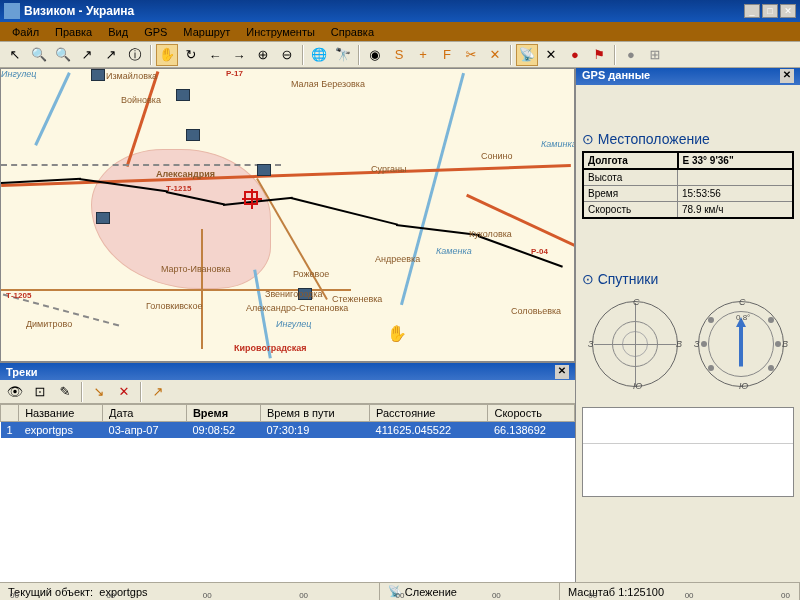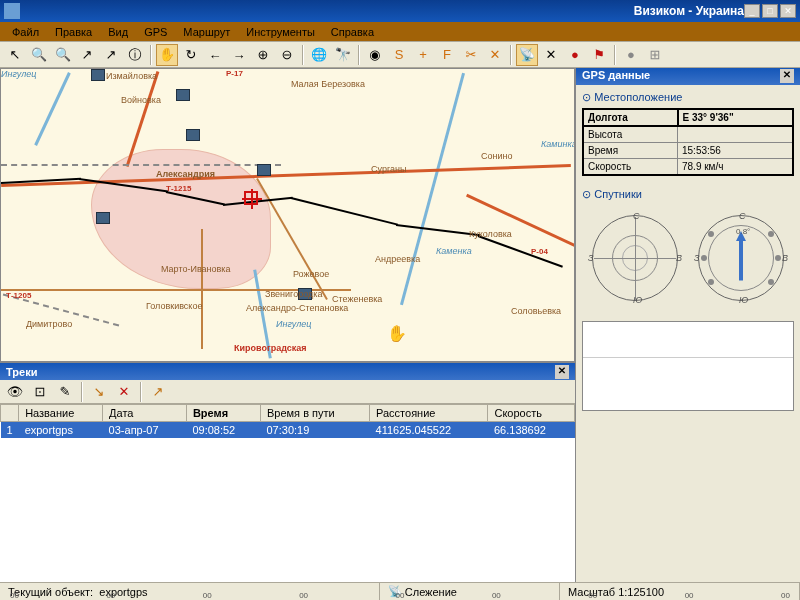--- a/index.html
+++ b/index.html
@@ -1,20 +1,20 @@
 <!DOCTYPE html>
 <html><head>
 <meta charset="utf-8">
 <style>
   * { box-sizing: border-box; margin: 0; padding: 0; }
   body { font-family: Tahoma, Arial, sans-serif; font-size: 11px; background: #fff; overflow: hidden; width: 800px; height: 600px; }
   
   .titlebar { height: 22px; background: linear-gradient(to bottom, #0a3d8f, #1456b8); color: #fff; display: flex; align-items: center; padding: 0 4px; }
   .titlebar-icon { width: 16px; height: 16px; background: #6a9ed4; margin-right: 4px; display: inline-block; }
-  .titlebar-text { flex: 1; font-weight: bold; font-size: 12px; text-align: right; }
+  .titlebar-text { flex: 1; font-weight: bold; font-size: 12px; }
   .titlebar-btns { display: flex; gap: 2px; }
   .titlebar-btn { width: 16px; height: 14px; background: #d4d0c8; border: 1px solid #888; font-size: 9px; text-align: center; line-height: 12px; cursor: pointer; }
   
   .menubar { height: 20px; background: #a16207; border-bottom: 1px solid #aca899; display: flex; align-items: center; padding: 0 4px; }
   .menubar span { padding: 2px 8px; cursor: pointer; }
   
   .toolbar { height: 26px; background: #ece9d8; border-bottom: 1px solid #aca899; display: flex; align-items: center; padding: 0 4px; gap: 2px; }
   .tb-btn { width: 22px; height: 22px; border: 1px solid transparent; display: flex; align-items: center; justify-content: center; cursor: pointer; font-size: 13px; }
   .tb-sep { width: 2px; height: 20px; border-left: 1px solid #aca899; border-right: 1px solid #fff; margin: 0 2px; }
   
@@ -48,21 +48,21 @@
   .tracks-table th { background: #ece9d8; border: 1px solid #aca899; padding: 2px 6px; font-size: 11px; font-weight: normal; text-align: left; }
   .tracks-table th.bold { font-weight: bold; }
   .tracks-table td { padding: 2px 6px; font-size: 11px; }
   .tracks-table tr.selected td { background: #316ac5; color: #fff; }
   
   .right-pane { width: 225px; background: #ece9d8; border-left: 1px solid #888; display: flex; flex-direction: column; }
   .gps-title { height: 17px; background: linear-gradient(to bottom, #1456b8, #3a72c8); color: #fff; padding: 1px 6px; font-size: 11px; font-weight: bold; display: flex; }
   .gps-title-text { flex: 1; }
   
   .section { padding: 6px; }
-  .section-header { font-size: 11px; color: #0a3d8f; padding-bottom: 4px; }
+  .section-header { font-size: 14px; color: #0a3d8f; padding-bottom: 4px; margin-top: 40px; }
   .section-header::before { content: "⊙ "; }
   .loc-table { width: 100%; border-collapse: collapse; border: 2px solid #000; }
   .loc-table td { border: 1px solid #888; padding: 2px 4px; font-size: 10px; }
   .loc-table td:first-child { width: 45%; background: #ece9d8; }
   .loc-table tr:first-child td { font-weight: bold; border: 2px solid #000; }
   
   .dials { display: flex; justify-content: space-around; padding: 8px 0; }
   .dial { width: 90px; height: 90px; position: relative; }
   .dial-outer { position: absolute; inset: 2px; border: 1px solid #666; border-radius: 50%; }
   .dial-inner { position: absolute; inset: 22px; border: 1px solid #888; border-radius: 50%; }

